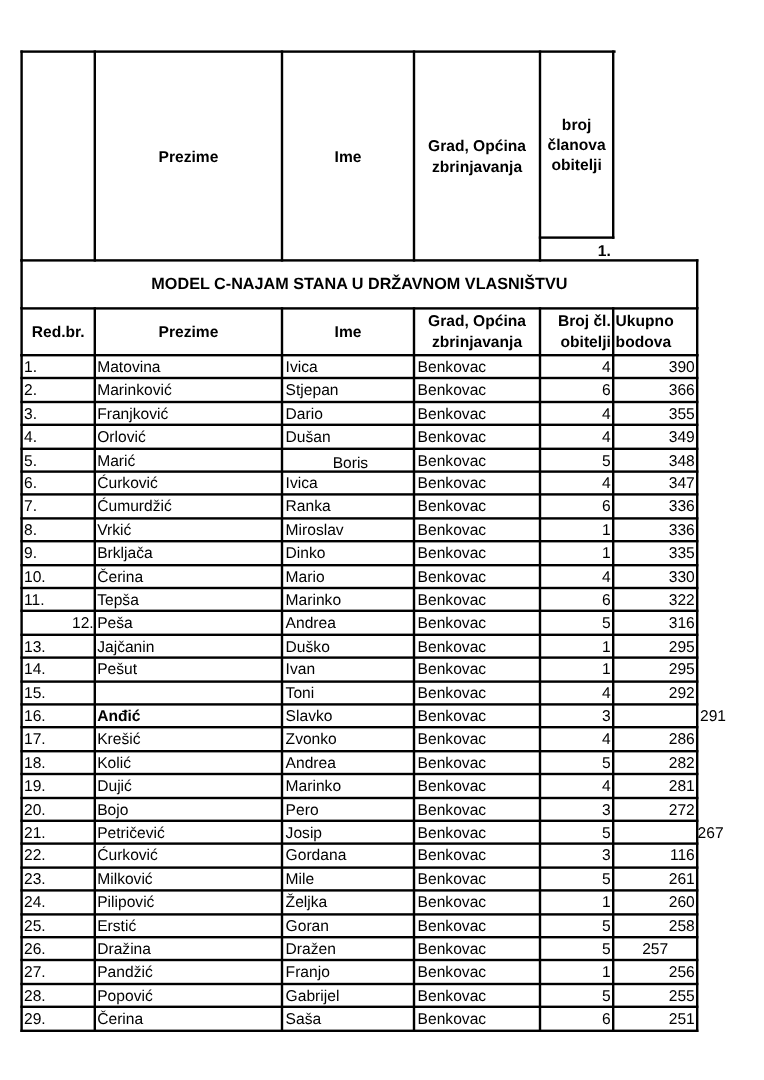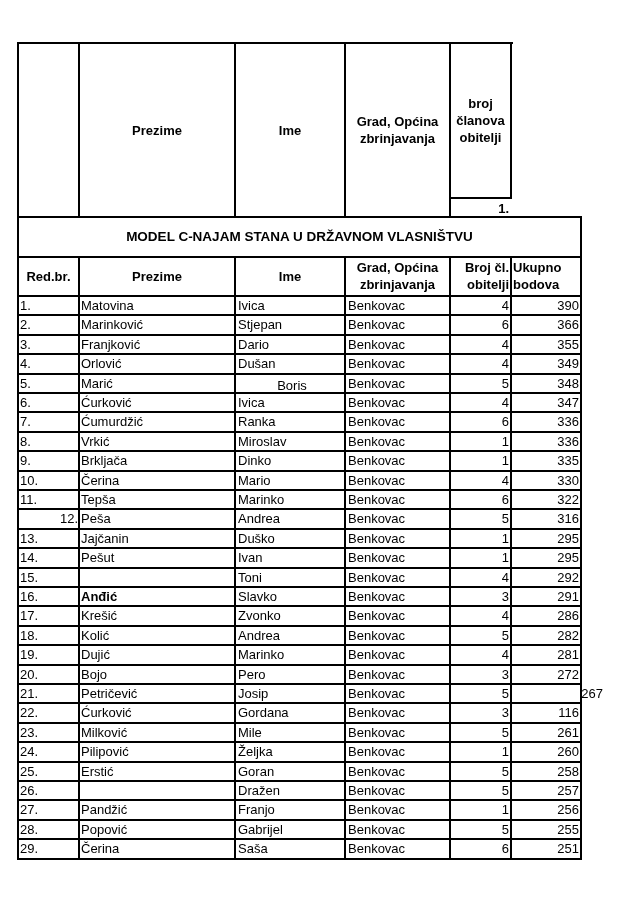--- a/index.html
+++ b/index.html
@@ -228,21 +228,21 @@
       <div class="cell c-broj" style="top: 1px;">4</div>
       <div class="cell c-bod" style="top: 1px;">292</div>
     </div>
     <div class="row" style="top: 586px;">
       <div class="hline" style="left: 0px; top: 0px; width: 565px;"></div>
       <div class="cell c-red" style="top: 1px;">16.</div>
       <div class="cell c-prez" style="top: 1px; font-weight: bold;">Anđić</div>
       <div class="cell c-ime" style="top: 1px;">Slavko</div>
       <div class="cell c-grad" style="top: 1px;">Benkovac</div>
       <div class="cell c-broj" style="top: 1px;">3</div>
-      <div class="cell c-bod" style="top: 1px;">291</div>
+      <div class="cell c-bod" style="top: 1px; padding-left: 26px;">291</div>
     </div>
     <div class="row" style="top: 605.4px;">
       <div class="hline" style="left: 0px; top: 0px; width: 565px;"></div>
       <div class="cell c-red" style="top: 1px;">17.</div>
       <div class="cell c-prez" style="top: 1px;">Krešić</div>
       <div class="cell c-ime" style="top: 1px;">Zvonko</div>
       <div class="cell c-grad" style="top: 1px;">Benkovac</div>
       <div class="cell c-broj" style="top: 1px;">4</div>
       <div class="cell c-bod" style="top: 1px;">286</div>
     </div>
@@ -314,24 +314,25 @@
       <div class="cell c-red" style="top: 1px;">25.</div>
       <div class="cell c-prez" style="top: 1px;">Erstić</div>
       <div class="cell c-ime" style="top: 1px;">Goran</div>
       <div class="cell c-grad" style="top: 1px;">Benkovac</div>
       <div class="cell c-broj" style="top: 1px;">5</div>
       <div class="cell c-bod" style="top: 1px;">258</div>
     </div>
     <div class="row" style="top: 780px;">
       <div class="hline" style="left: 0px; top: 0px; width: 565px;"></div>
       <div class="cell c-red" style="top: 1px;">26.</div>
+      <div class="cell c-prez" style="top: 1px;">Dražina</div>
       <div class="cell c-ime" style="top: 1px;">Dražen</div>
       <div class="cell c-grad" style="top: 1px;">Benkovac</div>
       <div class="cell c-broj" style="top: 1px;">5</div>
-      <div class="cell c-bod" style="top: 1px;">257</div>
+      <div class="cell c-bod" style="top: 1px; text-align: center;">257</div>
     </div>
     <div class="row" style="top: 799.4px;">
       <div class="hline" style="left: 0px; top: 0px; width: 565px;"></div>
       <div class="cell c-red" style="top: 1px;">27.</div>
       <div class="cell c-prez" style="top: 1px;">Pandžić</div>
       <div class="cell c-ime" style="top: 1px;">Franjo</div>
       <div class="cell c-grad" style="top: 1px;">Benkovac</div>
       <div class="cell c-broj" style="top: 1px;">1</div>
       <div class="cell c-bod" style="top: 1px;">256</div>
     </div>

